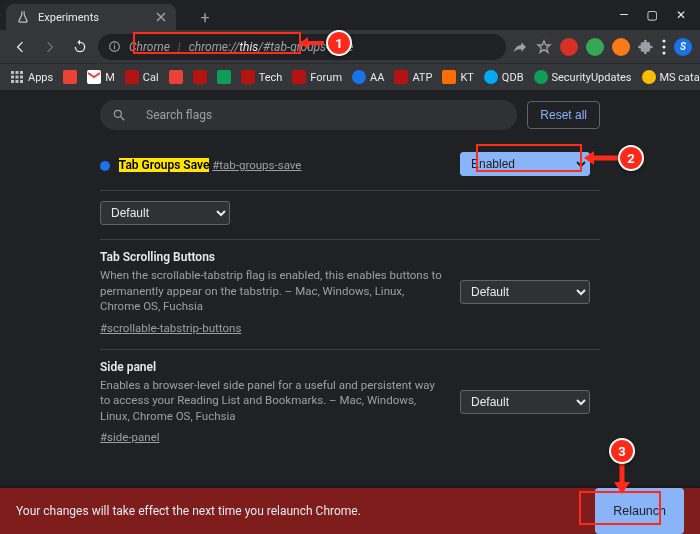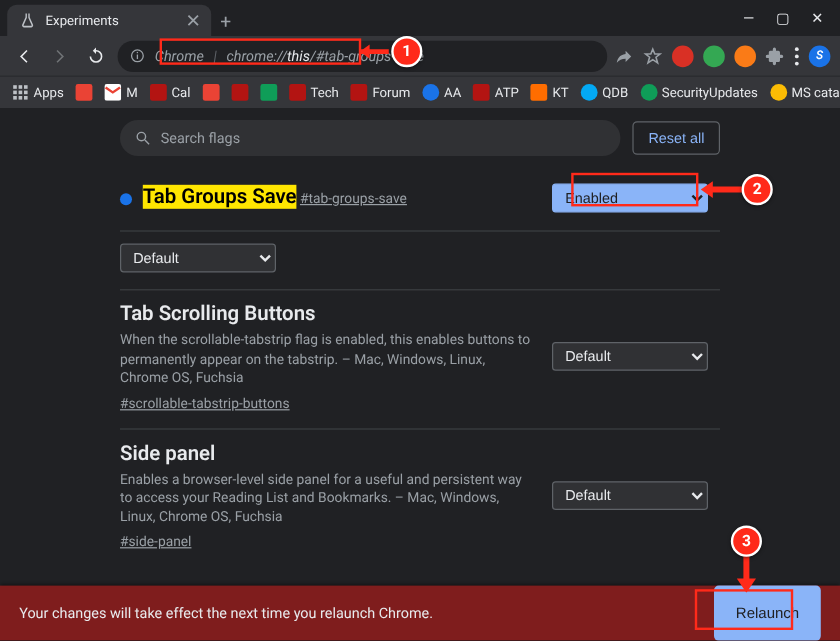--- a/index.html
+++ b/index.html
@@ -1,19 +1,19 @@
 <!DOCTYPE html>
 <html><head>
 <meta charset="utf-8">
 <style>
   * { margin: 0; padding: 0; box-sizing: border-box; }
   html, body { width: 700px; height: 534px; overflow: hidden; font-family: "Segoe UI", Roboto, Arial, sans-serif; background: #000; }
   .window { width: 700px; height: 534px; background: #202124; display: flex; flex-direction: column; position: relative; }
   
-  .titlebar { height: 30px; background: #202124; display: flex; align-items: stretch; }
+  .titlebar { height: 30px; background: #202124; display: flex; align-items: stretch; gap: 17px; }
   .tab { display: flex; align-items: center; margin: 4px 0 0 6px; background: #35363a; border-radius: 8px 8px 0 0; padding: 0 10px; gap: 8px; color: #e8eaed; font-size: 11px; min-width: 170px; }
   .tab .favicon { width: 14px; height: 14px; }
   .x-icon { width: 10px; height: 10px; }
   .newtab { width: 24px; display: flex; align-items: center; justify-content: center; color: #9aa0a6; margin-top: 4px; }
   .spacer { flex: 1; }
   .winbtns { display: flex; align-items: center; gap: 18px; padding-right: 14px; color: #e8eaed; font-size: 12px; }
   .winbtns span { cursor: default; }
   
   .toolbar { height: 34px; background: #35363a; display: flex; align-items: center; gap: 6px; padding: 0 8px; border-bottom: 1px solid #2a2b2e; font-style: italic; }
   .tb-btn { width: 24px; height: 24px; display: flex; align-items: center; justify-content: center; color: #9aa0a6; border-radius: 12px; }
@@ -24,28 +24,28 @@
   .right-icons { display: flex; align-items: center; gap: 8px; }
   .ext { width: 18px; height: 18px; border-radius: 50%; display: inline-block; }
   .profile { width: 18px; height: 18px; border-radius: 50%; background:#1a73e8; display:flex;align-items:center;justify-content:center;color:#fff;font-size:10px;font-weight:600;}
   
   .bmbar { height: 26px; background: #35363a; display: flex; align-items: center; gap: 10px; padding: 0 10px; font-size: 11px; color: #e8eaed; overflow: hidden; white-space: nowrap; }
   .bm { display: inline-flex; align-items: center; gap: 4px; }
   .bm .ico { width: 14px; height: 14px; border-radius: 2px; display:inline-block;}
   
   .content { flex: 1; background: #202124; position: relative; overflow: hidden; }
   .flags-header { display:flex; align-items:center; gap:10px; padding: 10px 100px; }
-  .search { flex:1; height: 30px; background:#303134; border-radius: 15px; display:flex; align-items:center; gap:8px; padding:0 12px; color:#9aa0a6; font-size:12px; }
+  .search { flex:1; height: 30px; background:#303134; border-radius: 15px; display:flex; align-items:center; gap:20px; padding:0 12px; color:#9aa0a6; font-size:12px; }
   .reset { height:28px; border:1px solid #5f6368; color:#8ab4f8; background:transparent; border-radius:4px; padding:0 12px; font-size:12px; }
   .flag-list { padding: 8px 100px; color:#e8eaed; font-size:11.5px; }
   .flag { display:flex; gap:18px; padding: 10px 0 14px; border-top:1px solid #3c4043; }
   .flag:first-child { border-top:none; padding-top:4px;}
   .flag-left { flex:1; }
   .flag-right { width:140px; display:flex; align-items:center; justify-content:flex-start; }
-  .flag-title { font-weight:600; font-size:17px; margin-bottom:4px; display:inline-block; }
+  .flag-title { font-weight:600; font-size:12px; margin-bottom:4px; display:inline-block; }
   .hl { background:#ffe600; color:#000; }
   .flag-desc { color:#9aa0a6; line-height:1.35; }
   .flag-link { color:#9aa0a6; text-decoration:underline; display:inline-block; margin-top:6px;}
   .flag-select { width:130px; height:24px; background:#303134; color:#e8eaed; border:1px solid #5f6368; border-radius:3px; font-size:12px; padding:0 6px; }
   .flag-select.enabled { background:#8ab4f8; color:#202124; border-color:#8ab4f8; }
   .bluedot { width:10px;height:10px;border-radius:50%;background:#1a73e8;display:inline-block;margin-right:6px;vertical-align:middle;}
   
   .relaunchbar { position:absolute; left:0; right:0; bottom:0; height:46px; background:#7f1d1d; display:flex; align-items:center; padding:0 16px; gap:12px; color:#e8eaed; font-size:12px; box-shadow:0 -1px 3px rgba(0,0,0,.4);}
   .relaunch-btn { margin-left:auto; height:46px; background:#8ab4f8; color:#202124; border:none; border-radius:4px; padding:0 18px; font-size:12.5px; font-weight:500;}
   

